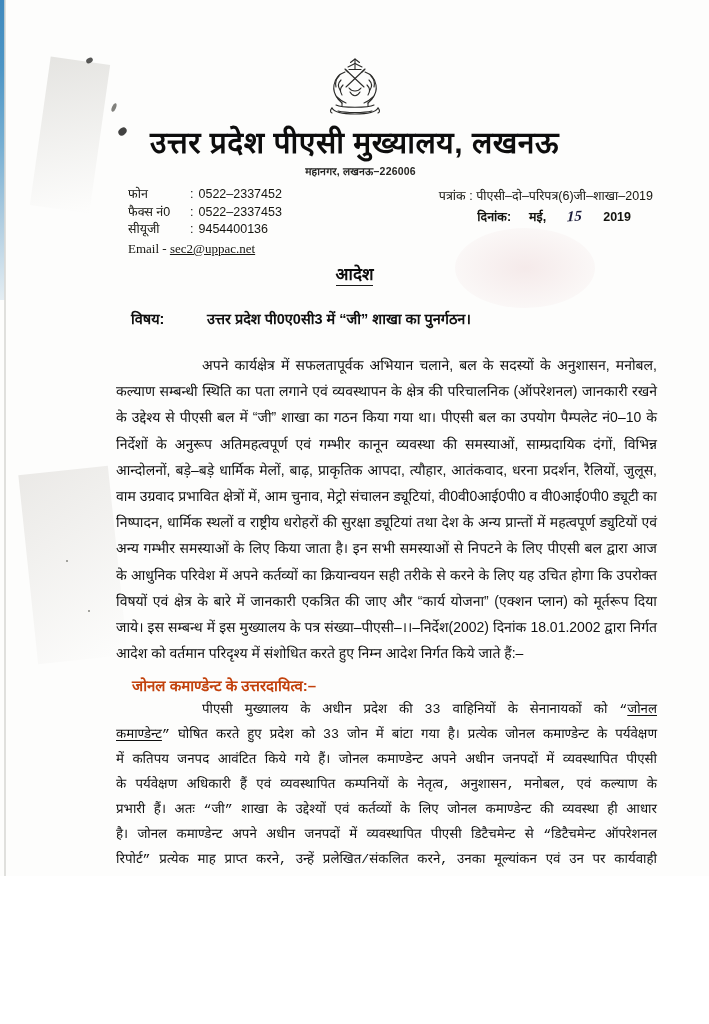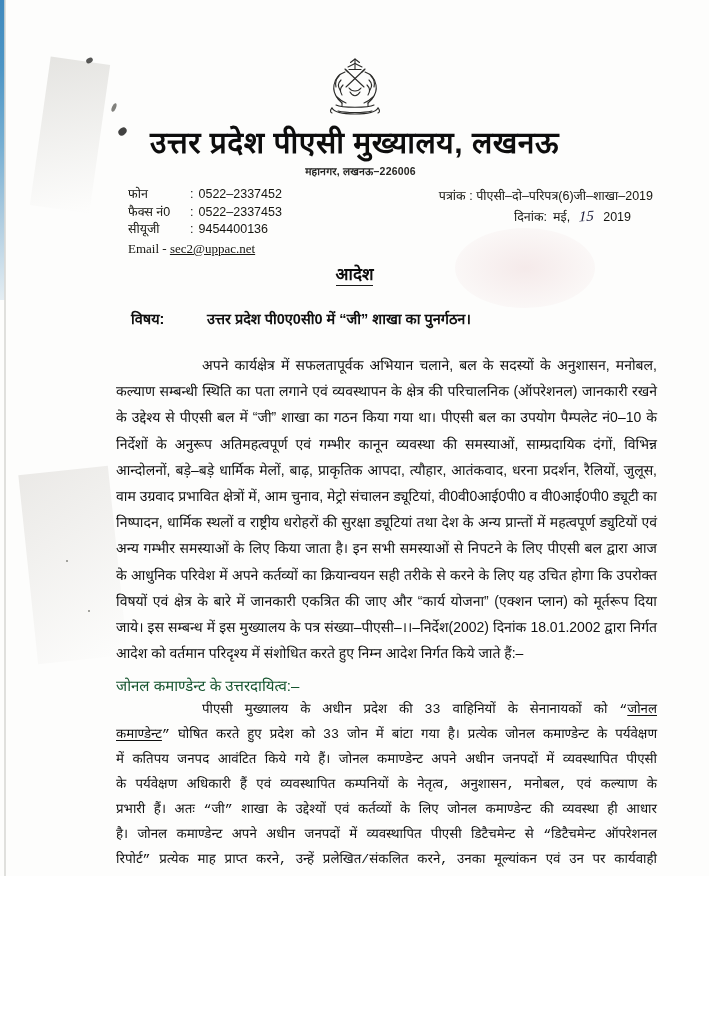--- a/index.html
+++ b/index.html
@@ -193,22 +193,23 @@
     text-align: center;
     font-size: 12.5px;
     line-height: 20px;
     color: #14140f;
     white-space: nowrap;
   }
   .ref-line-2 {
     display: flex;
     justify-content: flex-end;
     align-items: baseline;
-    gap: 6px;
+    gap: 18px;
     padding-right: 22px;
+    font-weight: bold;
   }
   .handwritten-date {
     font-family: "Liberation Serif", "DejaVu Serif", serif;
     font-size: 15px;
     font-style: italic;
     color: #1c1c3a;
     padding: 0 3px;
     transform: rotate(-4deg) skewX(-6deg);
     display: inline-block;
   }
@@ -259,24 +260,24 @@
     text-justify: inter-word;
     color: #101010;
     text-indent: 86px;
   }
   p.para.tight {
     line-height: 25px;
     font-size: 13.3px;
     font-family: Liberation Mono, monospace;
   }
   .section-heading {
-    margin: 9px 0 2px 0;
+    margin: 9px 0 2px 16px;
     font-size: 15px;
-    font-weight: 400;
-    color: #14532d;
+    font-weight: 700;
+    color: #c2410c;
   }
   .u { text-decoration: underline; text-underline-offset: 2px; }
 </style>
 </head>
 <body>
 
 <div class="page">
 
   <div class="scan-edge-strip"></div>
   <div class="scan-edge-line"></div>
@@ -375,21 +376,21 @@
     </div>
 
   </div>
 
   <div class="doc-title">
     <span>आदेश</span>
   </div>
 
   <div class="subject-row">
     <span class="subject-label">विषय:</span>
-    <span class="subject-text">उत्तर प्रदेश पी0ए0सी0 में “जी” शाखा का पुनर्गठन।</span>
+    <span class="subject-text">उत्तर प्रदेश पी0ए0सी3 में “जी” शाखा का पुनर्गठन।</span>
   </div>
 
   <div class="body-block">
 
     <p class="para">अपने कार्यक्षेत्र में सफलतापूर्वक अभियान चलाने, बल के सदस्यों के अनुशासन, मनोबल, कल्याण सम्बन्धी स्थिति का पता लगाने एवं व्यवस्थापन के क्षेत्र की परिचालनिक (ऑपरेशनल) जानकारी रखने के उद्देश्य से पीएसी बल में “जी” शाखा का गठन किया गया था। पीएसी बल का उपयोग पैम्पलेट नं0–10 के निर्देशों के अनुरूप अतिमहत्वपूर्ण एवं गम्भीर कानून व्यवस्था की समस्याओं, साम्प्रदायिक दंगों, विभिन्न आन्दोलनों, बड़े–बड़े धार्मिक मेलों, बाढ़, प्राकृतिक आपदा, त्यौहार, आतंकवाद, धरना प्रदर्शन, रैलियों, जुलूस, वाम उग्रवाद प्रभावित क्षेत्रों में, आम चुनाव, मेट्रो संचालन ड्यूटियां, वी0वी0आई0पी0 व वी0आई0पी0 ड्यूटी का निष्पादन, धार्मिक स्थलों व राष्ट्रीय धरोहरों की सुरक्षा ड्यूटियां तथा देश के अन्य प्रान्तों में महत्वपूर्ण ड्युटियों एवं अन्य गम्भीर समस्याओं के लिए किया जाता है। इन सभी समस्याओं से निपटने के लिए पीएसी बल द्वारा आज के आधुनिक परिवेश में अपने कर्तव्यों का क्रियान्वयन सही तरीके से करने के लिए यह उचित होगा कि उपरोक्त विषयों एवं क्षेत्र के बारे में जानकारी एकत्रित की जाए और “कार्य योजना” (एक्शन प्लान) को मूर्तरूप दिया जाये। इस सम्बन्ध में इस मुख्यालय के पत्र संख्या–पीएसी–।।–निर्देश(2002) दिनांक 18.01.2002 द्वारा निर्गत आदेश को वर्तमान परिदृश्य में संशोधित करते हुए निम्न आदेश निर्गत किये जाते हैं:–</p>
 
     <div class="section-heading">जोनल कमाण्डेन्ट के उत्तरदायित्व:–</div>
 
     <p class="para tight"><span>पीएसी मुख्यालय के अधीन प्रदेश की 33 वाहिनियों के सेनानायकों को “</span><span class="u">जोनल कमाण्डेन्ट</span><span>” घोषित करते हुए प्रदेश को 33 जोन में बांटा गया है। प्रत्येक जोनल कमाण्डेन्ट के पर्यवेक्षण में कतिपय जनपद आवंटित किये गये हैं। जोनल कमाण्डेन्ट अपने अधीन जनपदों में व्यवस्थापित पीएसी के पर्यवेक्षण अधिकारी हैं एवं व्यवस्थापित कम्पनियों के नेतृत्व, अनुशासन, मनोबल, एवं कल्याण के प्रभारी हैं। अतः “जी” शाखा के उद्देश्यों एवं कर्तव्यों के लिए जोनल कमाण्डेन्ट की व्यवस्था ही आधार है। जोनल कमाण्डेन्ट अपने अधीन जनपदों में व्यवस्थापित पीएसी डिटैचमेन्ट से “डिटैचमेन्ट ऑपरेशनल रिपोर्ट” प्रत्येक माह प्राप्त करने, उन्हें प्रलेखित/संकलित करने, उनका मूल्यांकन एवं उन पर कार्यवाही करने के उत्तरदायी होंगे।</span></p>
 

